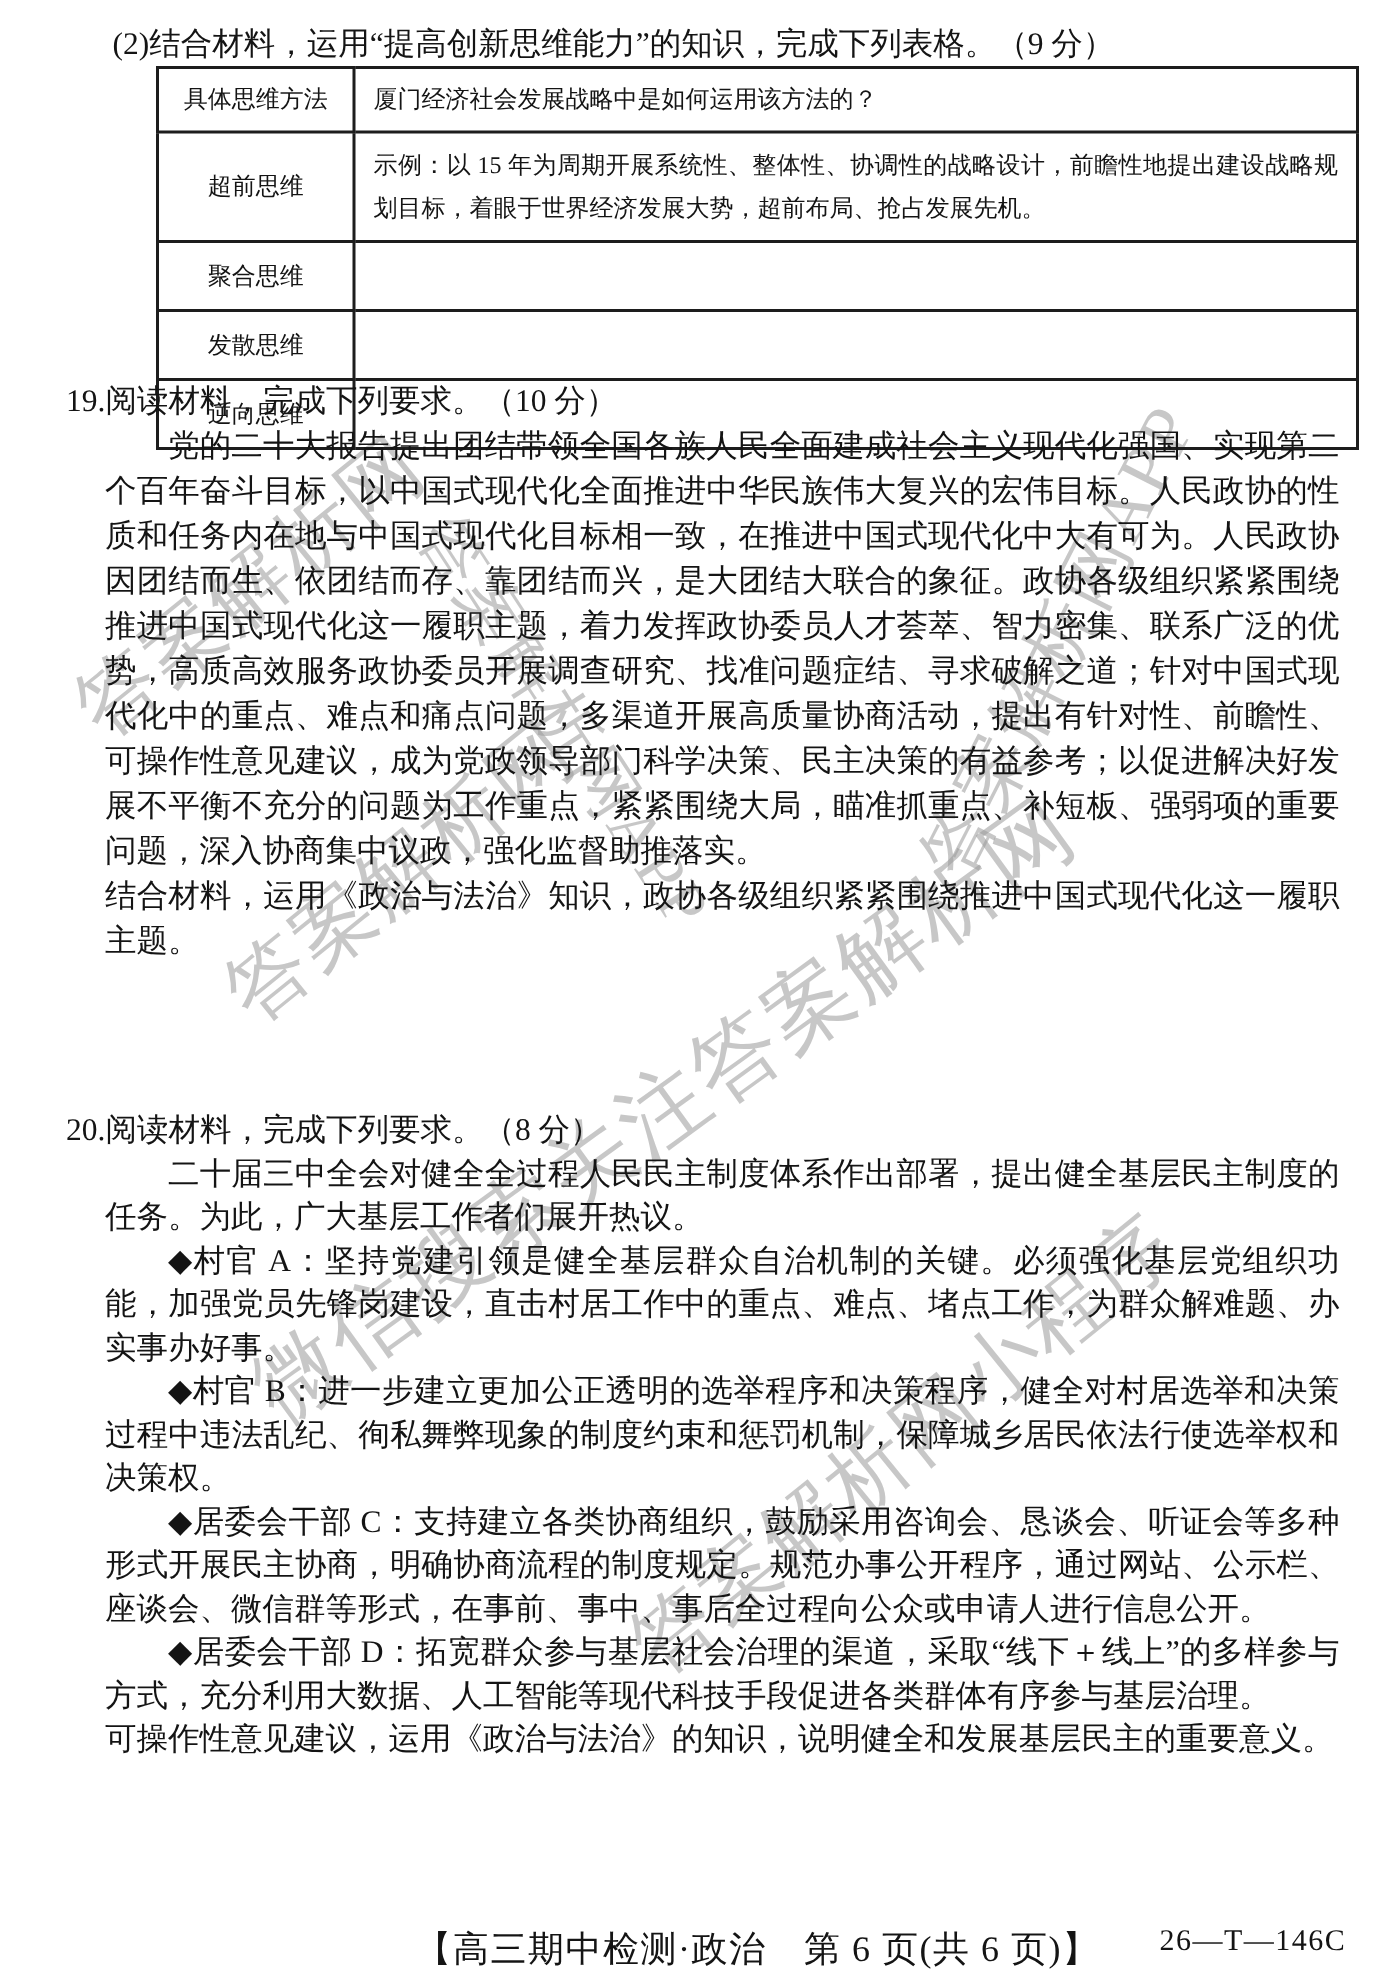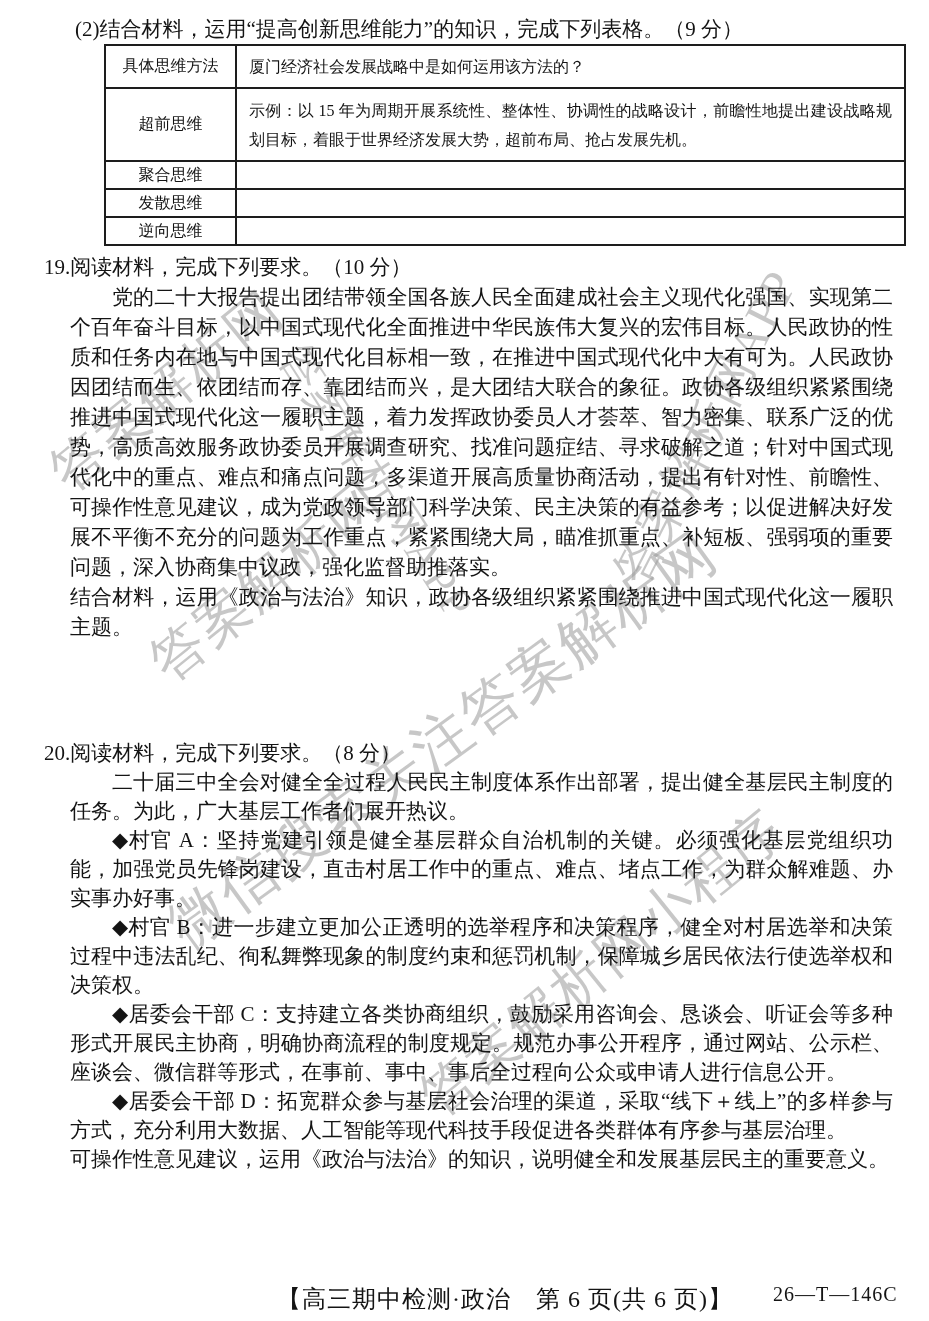--- a/index.html
+++ b/index.html
@@ -44,21 +44,21 @@
   #method-table td {
     border:2px solid #1d1d1d;
     font-size:16px;
     vertical-align:middle;
   }
   #method-table .c1 { width:131px; text-align:center; }
   #method-table .c2 { padding:3px 12px; text-align:justify; word-break:break-all; line-height:29px; }
   #method-table tr.hdr td { height:43px; }
   #method-table tr.hdr .c2 { text-align:left; }
   #method-table tr.r-example td { height:73px; }
-  #method-table tr.r-small td { height:28px; }
+  #method-table tr.r-small td { height:46px; }
 
   .q-block { position:absolute; left:44px; width:856px; }
   #q19-block { top:252px; }
   #q20-block { top:739px; }
 
   .q-heading { font-size:21px; line-height:30px; }
   #q20-block .q-heading { line-height:29px; }
 
   .para {
     margin-left:26px;

